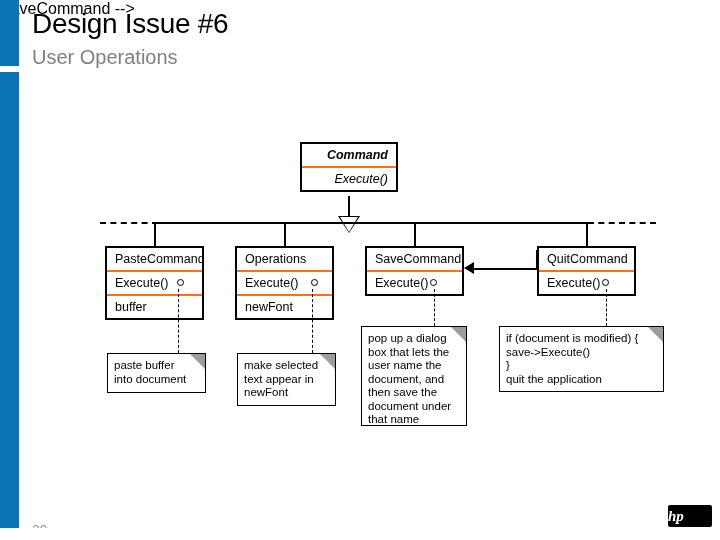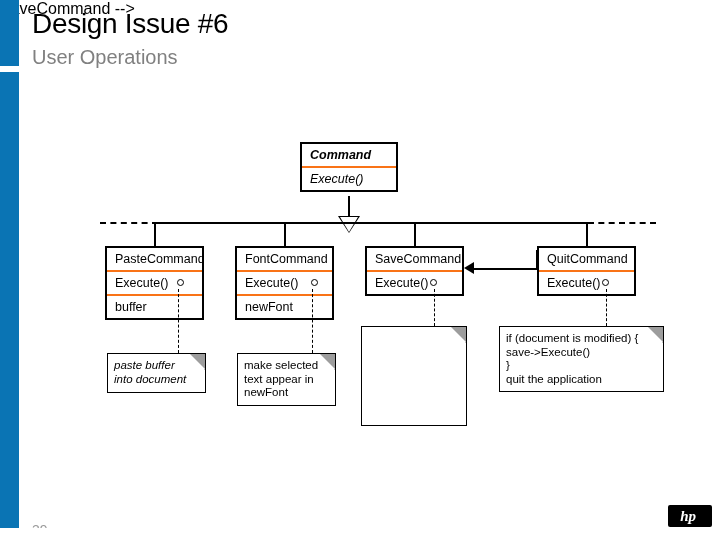--- a/index.html
+++ b/index.html
@@ -66,22 +66,22 @@
     width: 44px; height: 30px;
   }
   .hp-badge {
     width: 44px; height: 22px;
     background: #000000;
     border-radius: 2px;
     position: relative;
   }
   .hp-badge span {
     position: absolute;
-    left: 0; right: 16px; top: 1px;
-    text-align: right;
+    left: 0; right: 4px; top: 1px;
+    text-align: left;
     color: #ffffff;
     font-family: "Liberation Serif", serif;
     font-style: italic;
     font-weight: bold;
     font-size: 15px;
     line-height: 20px;
   }
   .hp-tag {
     text-align: center;
     font-size: 5px;
@@ -220,21 +220,21 @@
   <div class="bar-top"></div>
   <div class="bar-bottom"></div>
 
   
   <div class="title">Design Issue #6</div>
   <div class="subtitle">User Operations</div>
 
   
 
   
-  <div class="uml" style="left:300px; top:142px; width:98px;">
+  <div class="uml" style="left:300px; top:142px; width:98px;text-align:right;">
     <div class="comp">
       <span class="cls-name abstract">Command</span>
     </div>
     <div class="comp">
       <span class="op abstract">Execute()</span>
     </div>
   </div>
 
   
   <div class="vline" style="left:348px; top:196px; height:20px;"></div>
@@ -261,31 +261,31 @@
     </div>
     <div class="comp">
       <span class="op">Execute()</span>
       <span class="anchor-dot" style="right:18px; top:7px;"></span>
     </div>
     <div class="comp">
       <span class="attr">buffer</span>
     </div>
   </div>
   <div class="dashline-v" style="left:178px; top:289px; height:64px;"></div>
-  <div class="note" style="left:107px; top:353px; width:99px; height:40px;font-style:italic;">
+  <div class="note" style="left:107px; top:353px; width:99px; height:40px;">
     <div class="fold"></div>
     <div class="fold-edge"></div>
     <div class="txt">paste buffer
 into document</div>
   </div>
 
   
   <div class="uml" style="left:235px; top:246px; width:99px;">
     <div class="comp">
-      <span class="cls-name">FontCommand</span>
+      <span class="cls-name">Operations</span>
     </div>
     <div class="comp">
       <span class="op">Execute()</span>
       <span class="anchor-dot" style="right:14px; top:7px;"></span>
     </div>
     <div class="comp">
       <span class="attr">newFont</span>
     </div>
   </div>
   <div class="dashline-v" style="left:312px; top:289px; height:64px;"></div>
@@ -304,20 +304,27 @@
     </div>
     <div class="comp">
       <span class="op">Execute()</span>
       <span class="anchor-dot" style="right:25px; top:7px;"></span>
     </div>
   </div>
   <div class="dashline-v" style="left:434px; top:289px; height:37px;"></div>
   <div class="note" style="left:361px; top:326px; width:106px; height:100px;">
     <div class="fold"></div>
     <div class="fold-edge"></div>
+    <div class="txt">pop up a dialog
+box that lets the
+user name the
+document, and
+then save the
+document under
+that name</div>
   </div>
 
    SaveCommand --&gt;
   <div class="hline" style="left:474px; top:268px; width:63px;"></div>
   <div class="vline" style="left:536px; top:250px; height:20px;"></div>
   <div class="arrow-left" style="left:464px; top:262px;"></div>
   <div class="edge-label" style="left:500px; top:243px;">save</div>
 
   
   <div class="uml" style="left:537px; top:246px; width:99px;">

